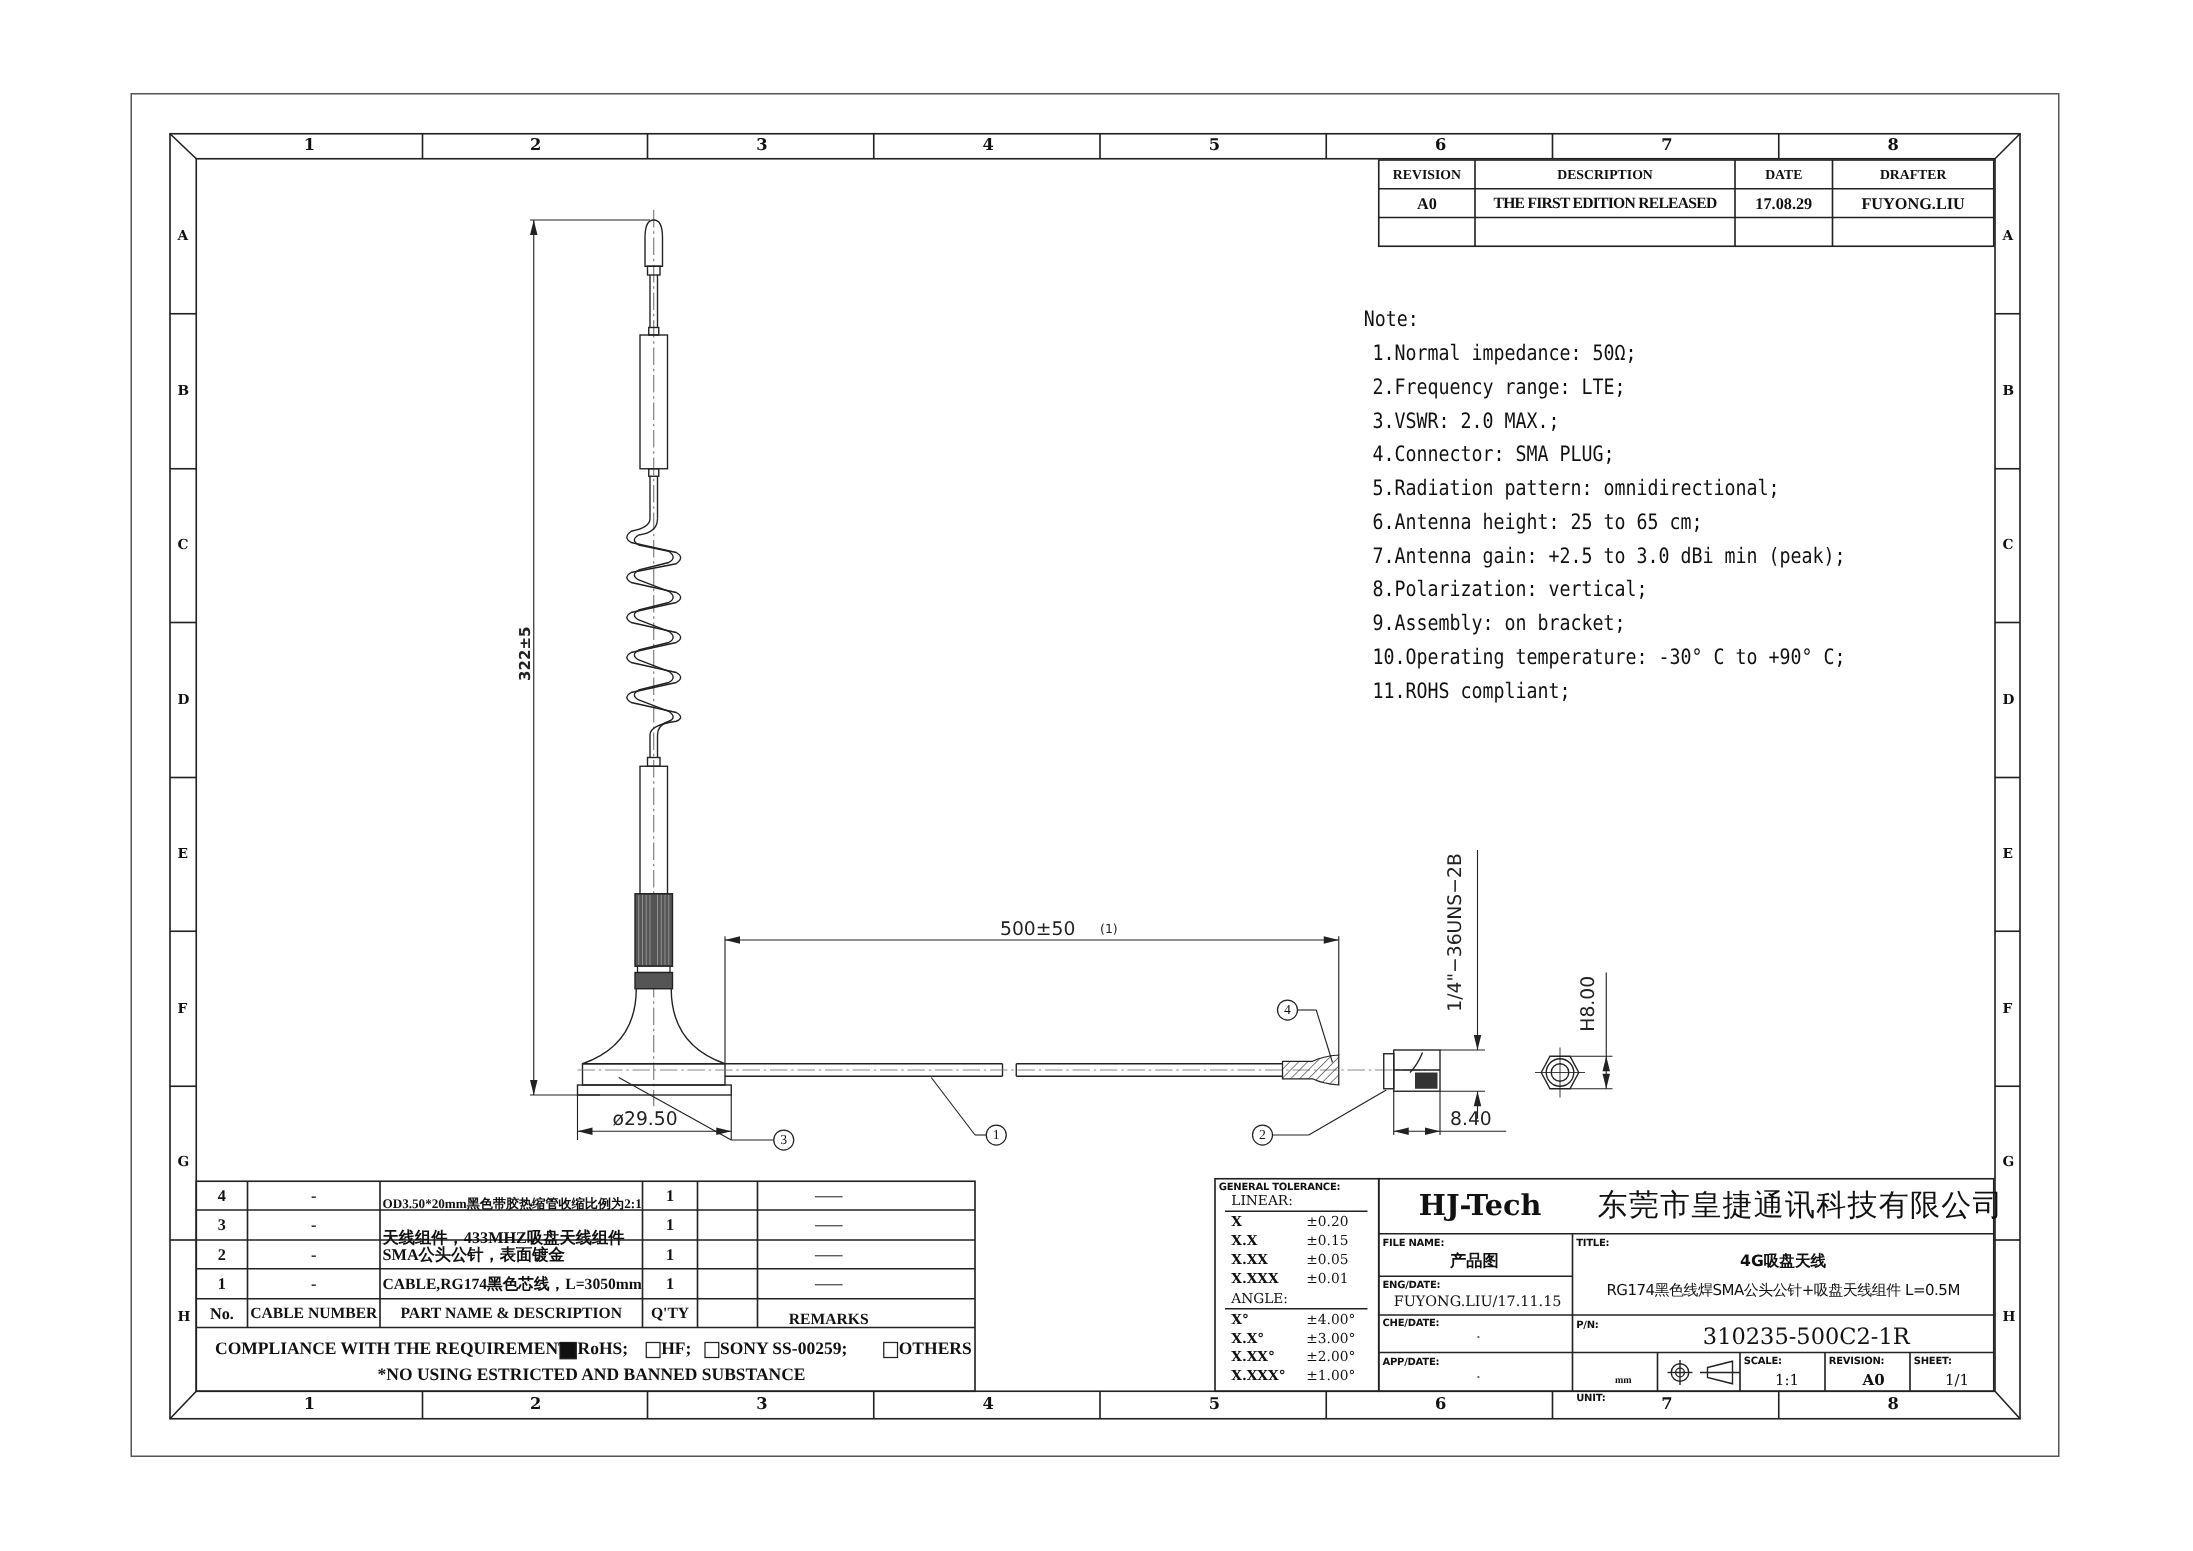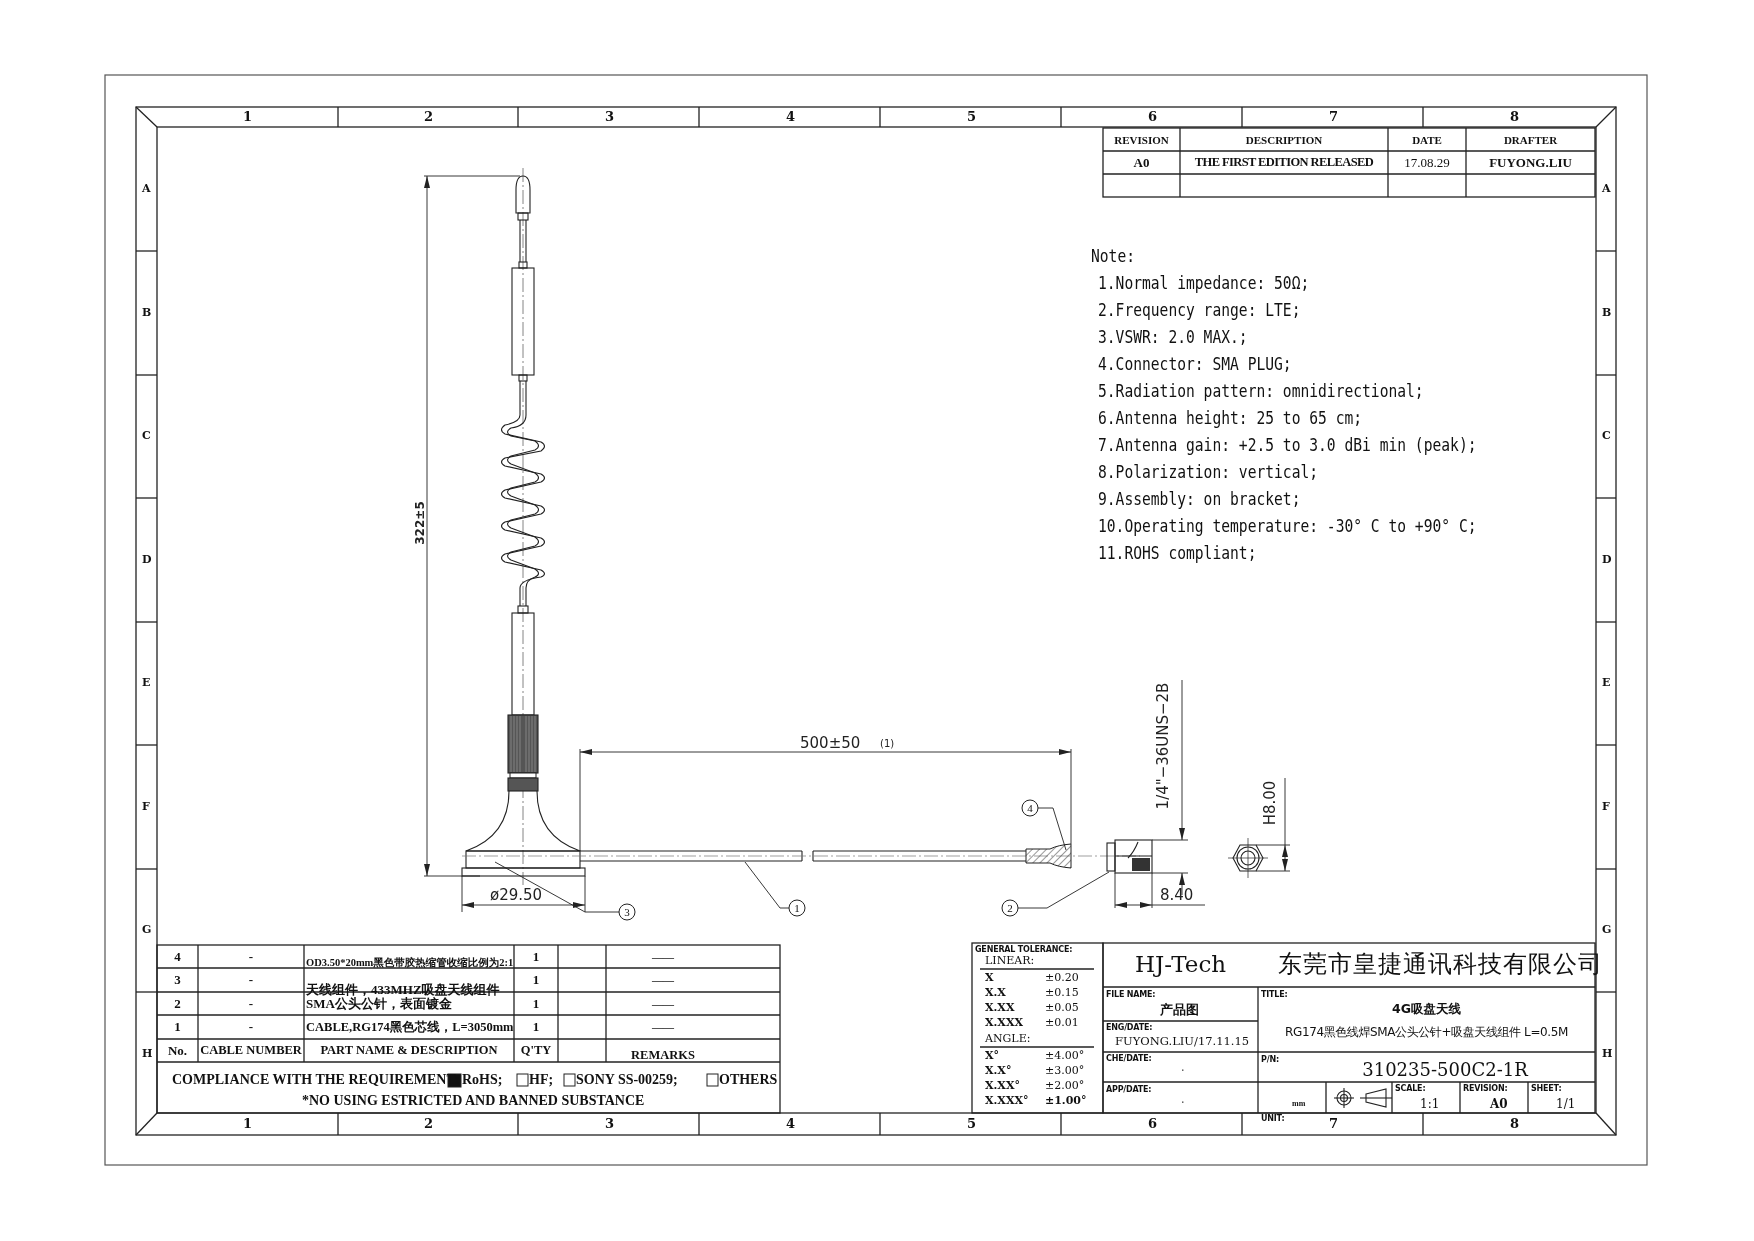--- a/index.html
+++ b/index.html
@@ -304,21 +304,21 @@
   <div class="lbl serif" style="left:1602px;top:1048px;font-size:11px">H</div>
 </div>
 
 <div>
   <div class="cell" style="left:1103px;top:128px;width:77px;height:23px;font-size:11px">REVISION</div>
   <div class="cell" style="left:1180px;top:128px;width:208px;height:23px;font-size:11px">DESCRIPTION</div>
   <div class="cell" style="left:1388px;top:128px;width:78px;height:23px;font-size:11px">DATE</div>
   <div class="cell" style="left:1466px;top:128px;width:129px;height:23px;font-size:11px">DRAFTER</div>
   <div class="cell" style="left:1103px;top:151px;width:77px;height:23px;font-size:13px">A0</div>
   <div class="cell mono" style="left:1180px;top:151px;width:208px;height:23px;font-size:12.5px;letter-spacing:-0.6px">THE FIRST EDITION RELEASED</div>
-  <div class="cell mono" style="left:1388px;top:151px;width:78px;height:23px;font-size:13px;font-weight:normal">17.08.29</div>
+  <div class="cell mono" style="left:1388px;top:151px;width:78px;height:23px;font-size:13px;font-weight:bold">17.08.29</div>
   <div class="cell" style="left:1466px;top:151px;width:129px;height:23px;font-size:13px">FUYONG.LIU</div>
 </div>
 
 <div>
   <div class="note" style="left:1091px;top:248px">Note:</div>
   <div class="note" style="top:275px">1.Normal impedance: 50Ω;</div>
   <div class="note" style="top:302px">2.Frequency range: LTE;</div>
   <div class="note" style="top:329px">3.VSWR: 2.0 MAX.;</div>
   <div class="note" style="top:356px">4.Connector: SMA PLUG;</div>
   <div class="note" style="top:383px">5.Radiation pattern: omnidirectional;</div>
@@ -404,25 +404,25 @@
   <div class="lbl serif" style="left:985px;top:1017px;font-size:11px">X.XXX</div>
   <div class="lbl serif" style="left:1045px;top:1017px;font-size:11px;font-weight:normal">±0.01</div>
   <div class="lbl serif" style="left:985px;top:1033px;font-size:11px;font-weight:normal">ANGLE:</div>
   <div class="lbl serif" style="left:985px;top:1050px;font-size:11px">X°</div>
   <div class="lbl serif" style="left:1045px;top:1050px;font-size:11px;font-weight:normal">±4.00°</div>
   <div class="lbl serif" style="left:985px;top:1065px;font-size:11px">X.X°</div>
   <div class="lbl serif" style="left:1045px;top:1065px;font-size:11px;font-weight:normal">±3.00°</div>
   <div class="lbl serif" style="left:985px;top:1080px;font-size:11px">X.XX°</div>
   <div class="lbl serif" style="left:1045px;top:1080px;font-size:11px;font-weight:normal">±2.00°</div>
   <div class="lbl serif" style="left:985px;top:1095px;font-size:11px">X.XXX°</div>
-  <div class="lbl serif" style="left:1045px;top:1095px;font-size:11px;font-weight:bold">±1.00°</div>
-</div>
-
-<div>
-  <div class="lbl" style="left:1135px;top:953px;font-family:'DejaVu Serif',serif;font-size:23px;font-weight:normal">HJ-Tech</div>
+  <div class="lbl serif" style="left:1045px;top:1095px;font-size:11px;font-weight:normal">±1.00°</div>
+</div>
+
+<div>
+  <div class="lbl" style="left:1135px;top:953px;font-family:'DejaVu Serif',serif;font-size:23px;font-weight:bold">HJ-Tech</div>
   <div class="lbl" style="left:1278px;top:952px;font-family:'DejaVu Sans',sans-serif;font-size:24px;font-weight:normal;letter-spacing:1px">东莞市皇捷通讯科技有限公司</div>
 
   <div class="lbl tiny" style="left:1106px;top:991px">FILE NAME:</div>
   <div class="lbl" style="left:1160px;top:1003px;font-size:13px;font-family:'DejaVu Sans',sans-serif">产品图</div>
   <div class="lbl tiny" style="left:1106px;top:1024px">ENG/DATE:</div>
   <div class="lbl serif" style="left:1115px;top:1036px;font-size:11.5px;font-weight:normal">FUYONG.LIU/17.11.15</div>
   <div class="lbl tiny" style="left:1106px;top:1055px">CHE/DATE:</div>
   <div class="lbl" style="left:1180px;top:1064px;font-size:9px;color:#666">.</div>
   <div class="lbl tiny" style="left:1106px;top:1086px">APP/DATE:</div>
   <div class="lbl" style="left:1180px;top:1096px;font-size:9px;color:#666">.</div>

